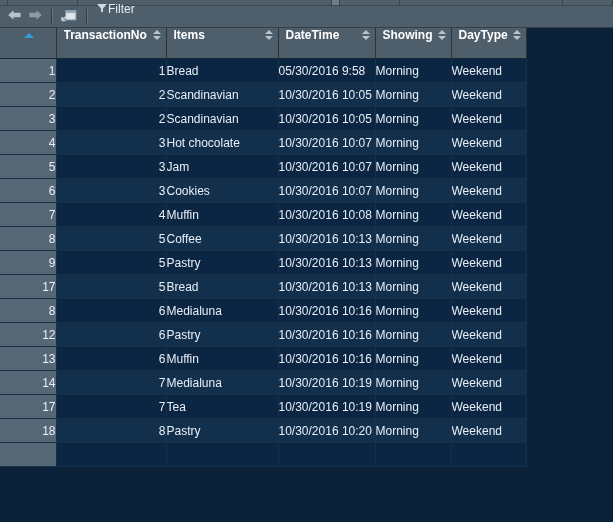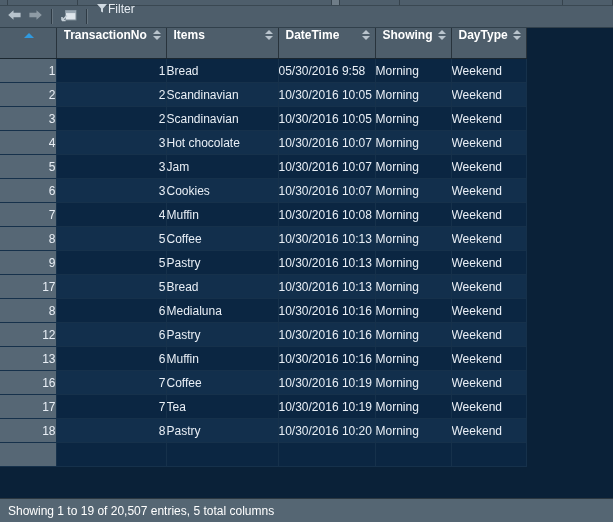--- a/index.html
+++ b/index.html
@@ -417,23 +417,23 @@
           </tr>
           <tr class="odd">
             <td class="rownum">13</td>
             <td class="num">6</td>
             <td class="txt">Muffin</td>
             <td class="txt">10/30/2016 10:16</td>
             <td class="txt">Morning</td>
             <td class="txt">Weekend</td>
           </tr>
           <tr class="even">
-            <td class="rownum">16</td>
+            <td class="rownum">14</td>
             <td class="num">7</td>
-            <td class="txt">Coffee</td>
+            <td class="txt">Medialuna</td>
             <td class="txt">10/30/2016 10:19</td>
             <td class="txt">Morning</td>
             <td class="txt">Weekend</td>
           </tr>
           <tr class="odd">
             <td class="rownum">17</td>
             <td class="num">7</td>
             <td class="txt">Tea</td>
             <td class="txt">10/30/2016 10:19</td>
             <td class="txt">Morning</td>
@@ -452,17 +452,14 @@
             <td class="num"></td>
             <td class="txt"></td>
             <td class="txt"></td>
             <td class="txt"></td>
             <td class="txt"></td>
           </tr>
         </tbody>
     </table>
   </div>
 
-  <div class="statusbar">
-    <span>Showing 1 to 19 of 20,507 entries, 5 total columns</span>
-  </div>
 
 </div>
 
 </body></html>

